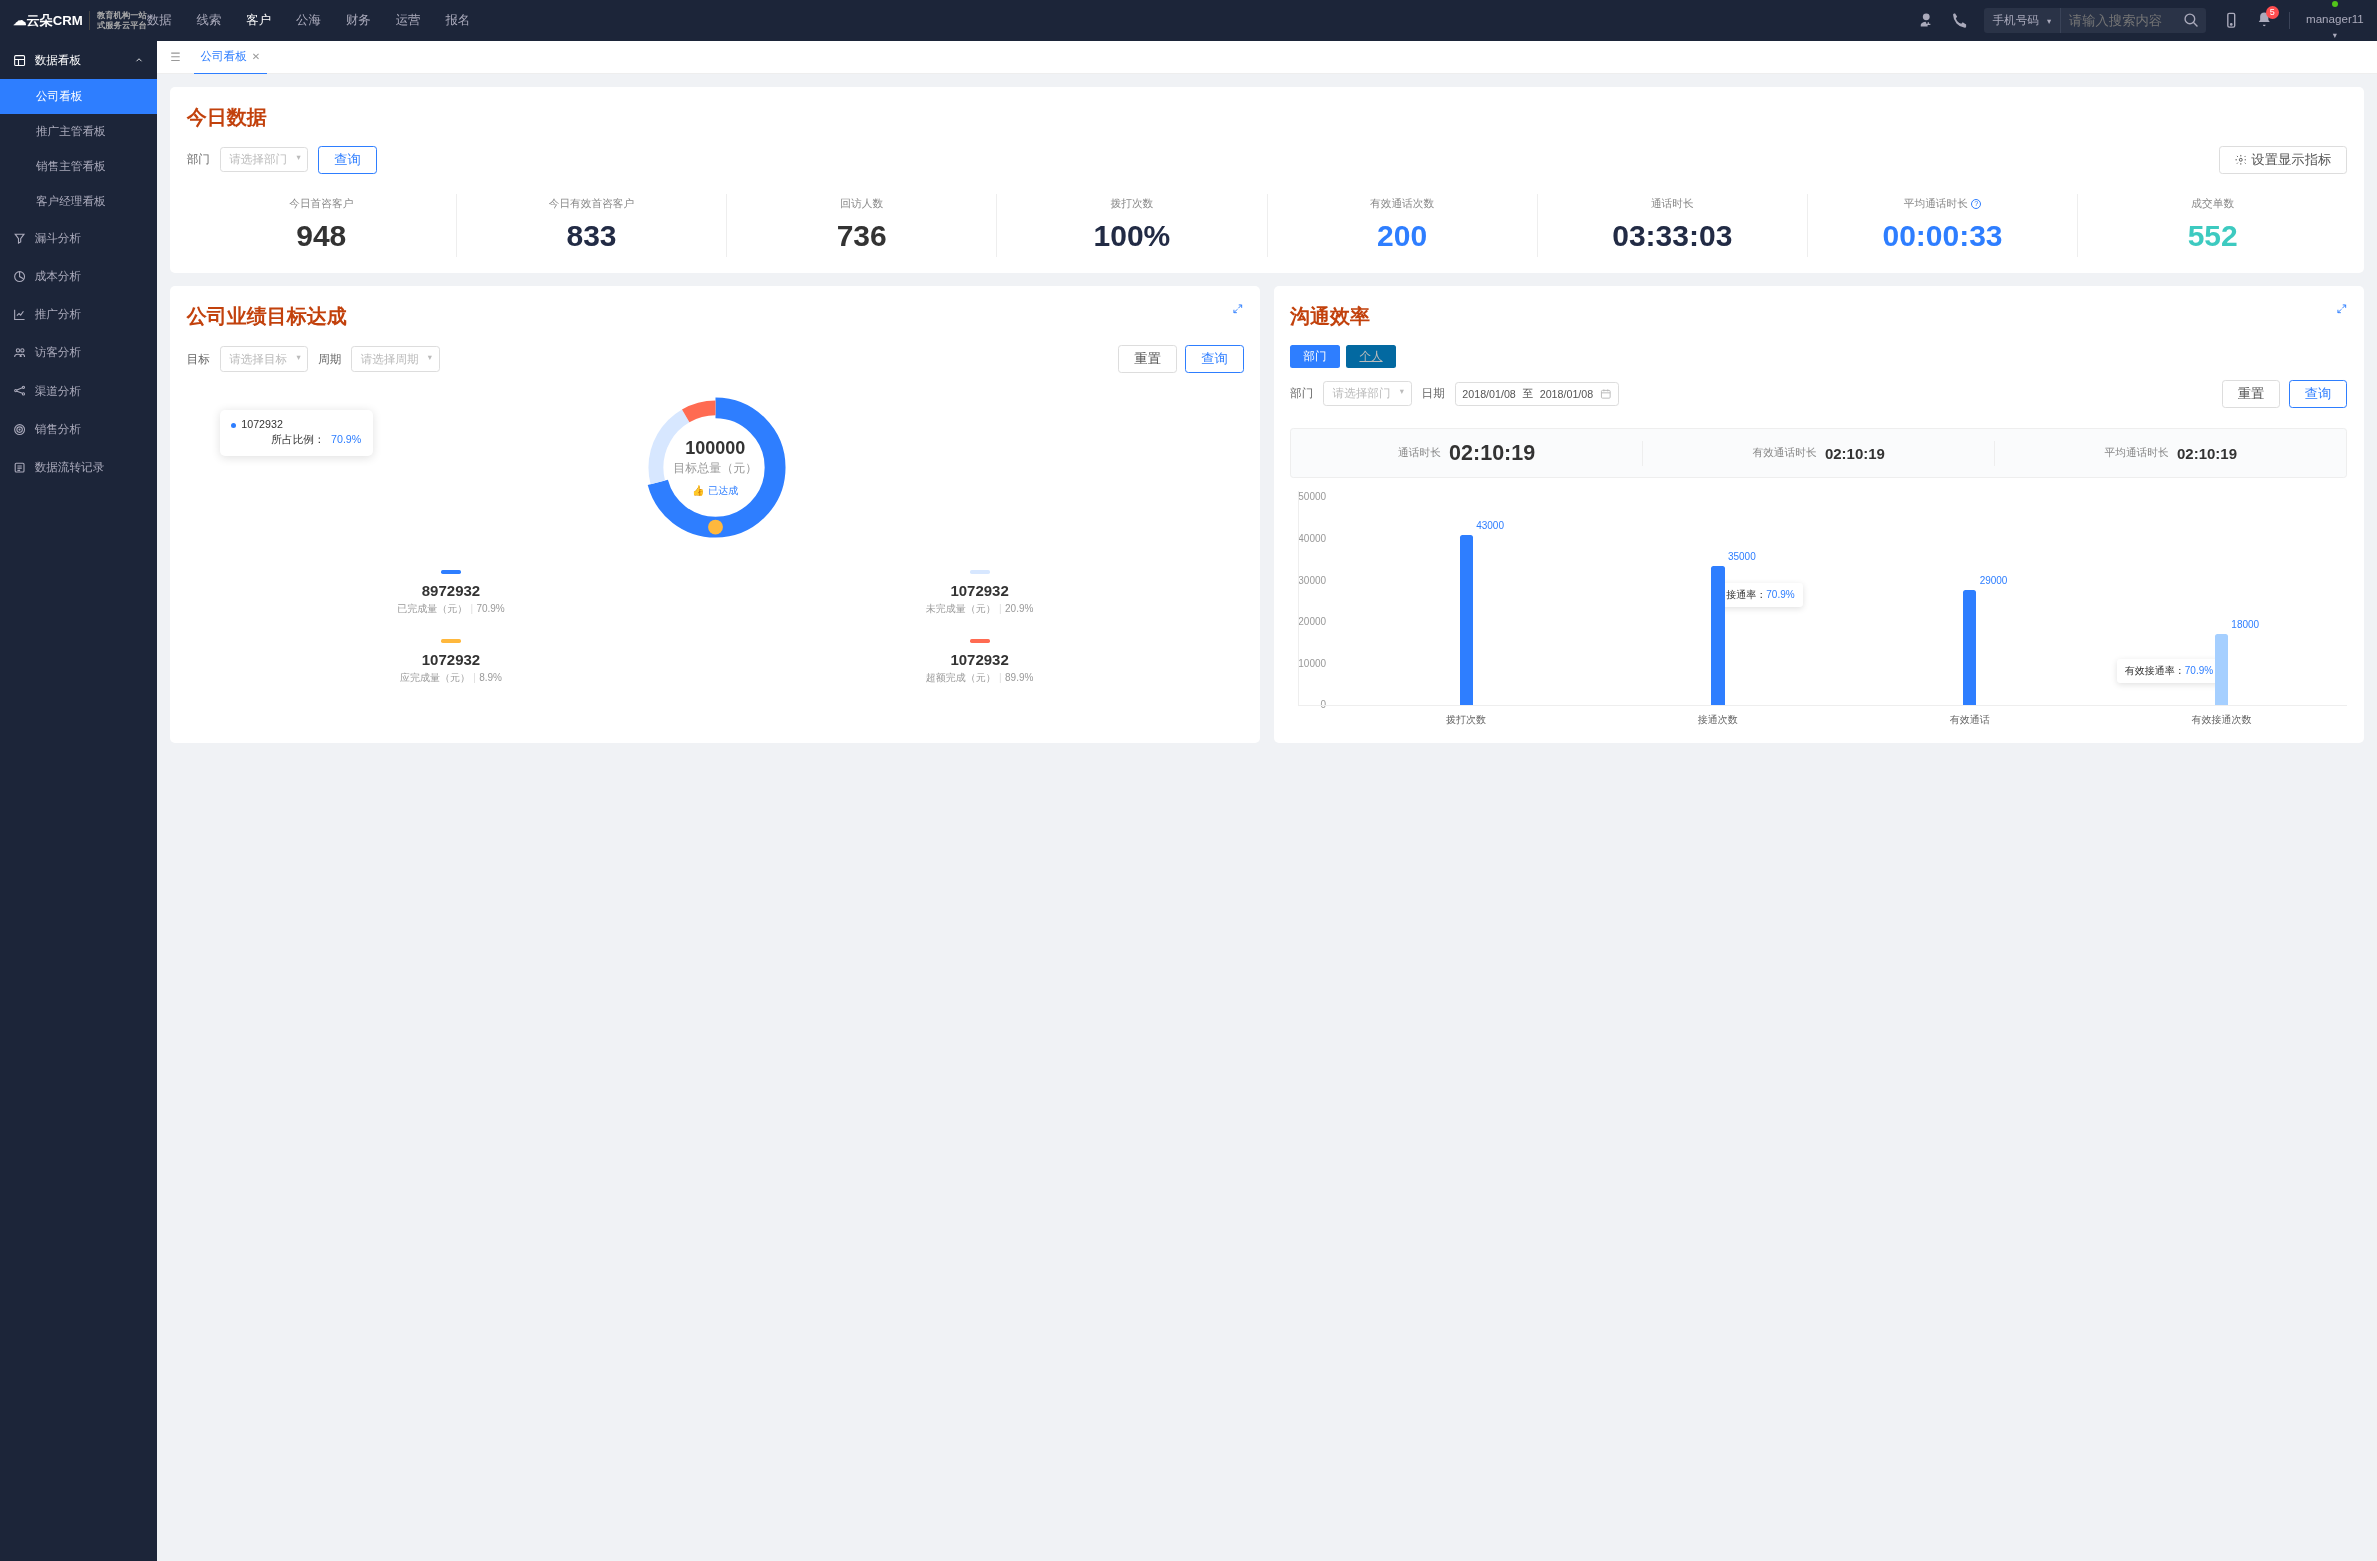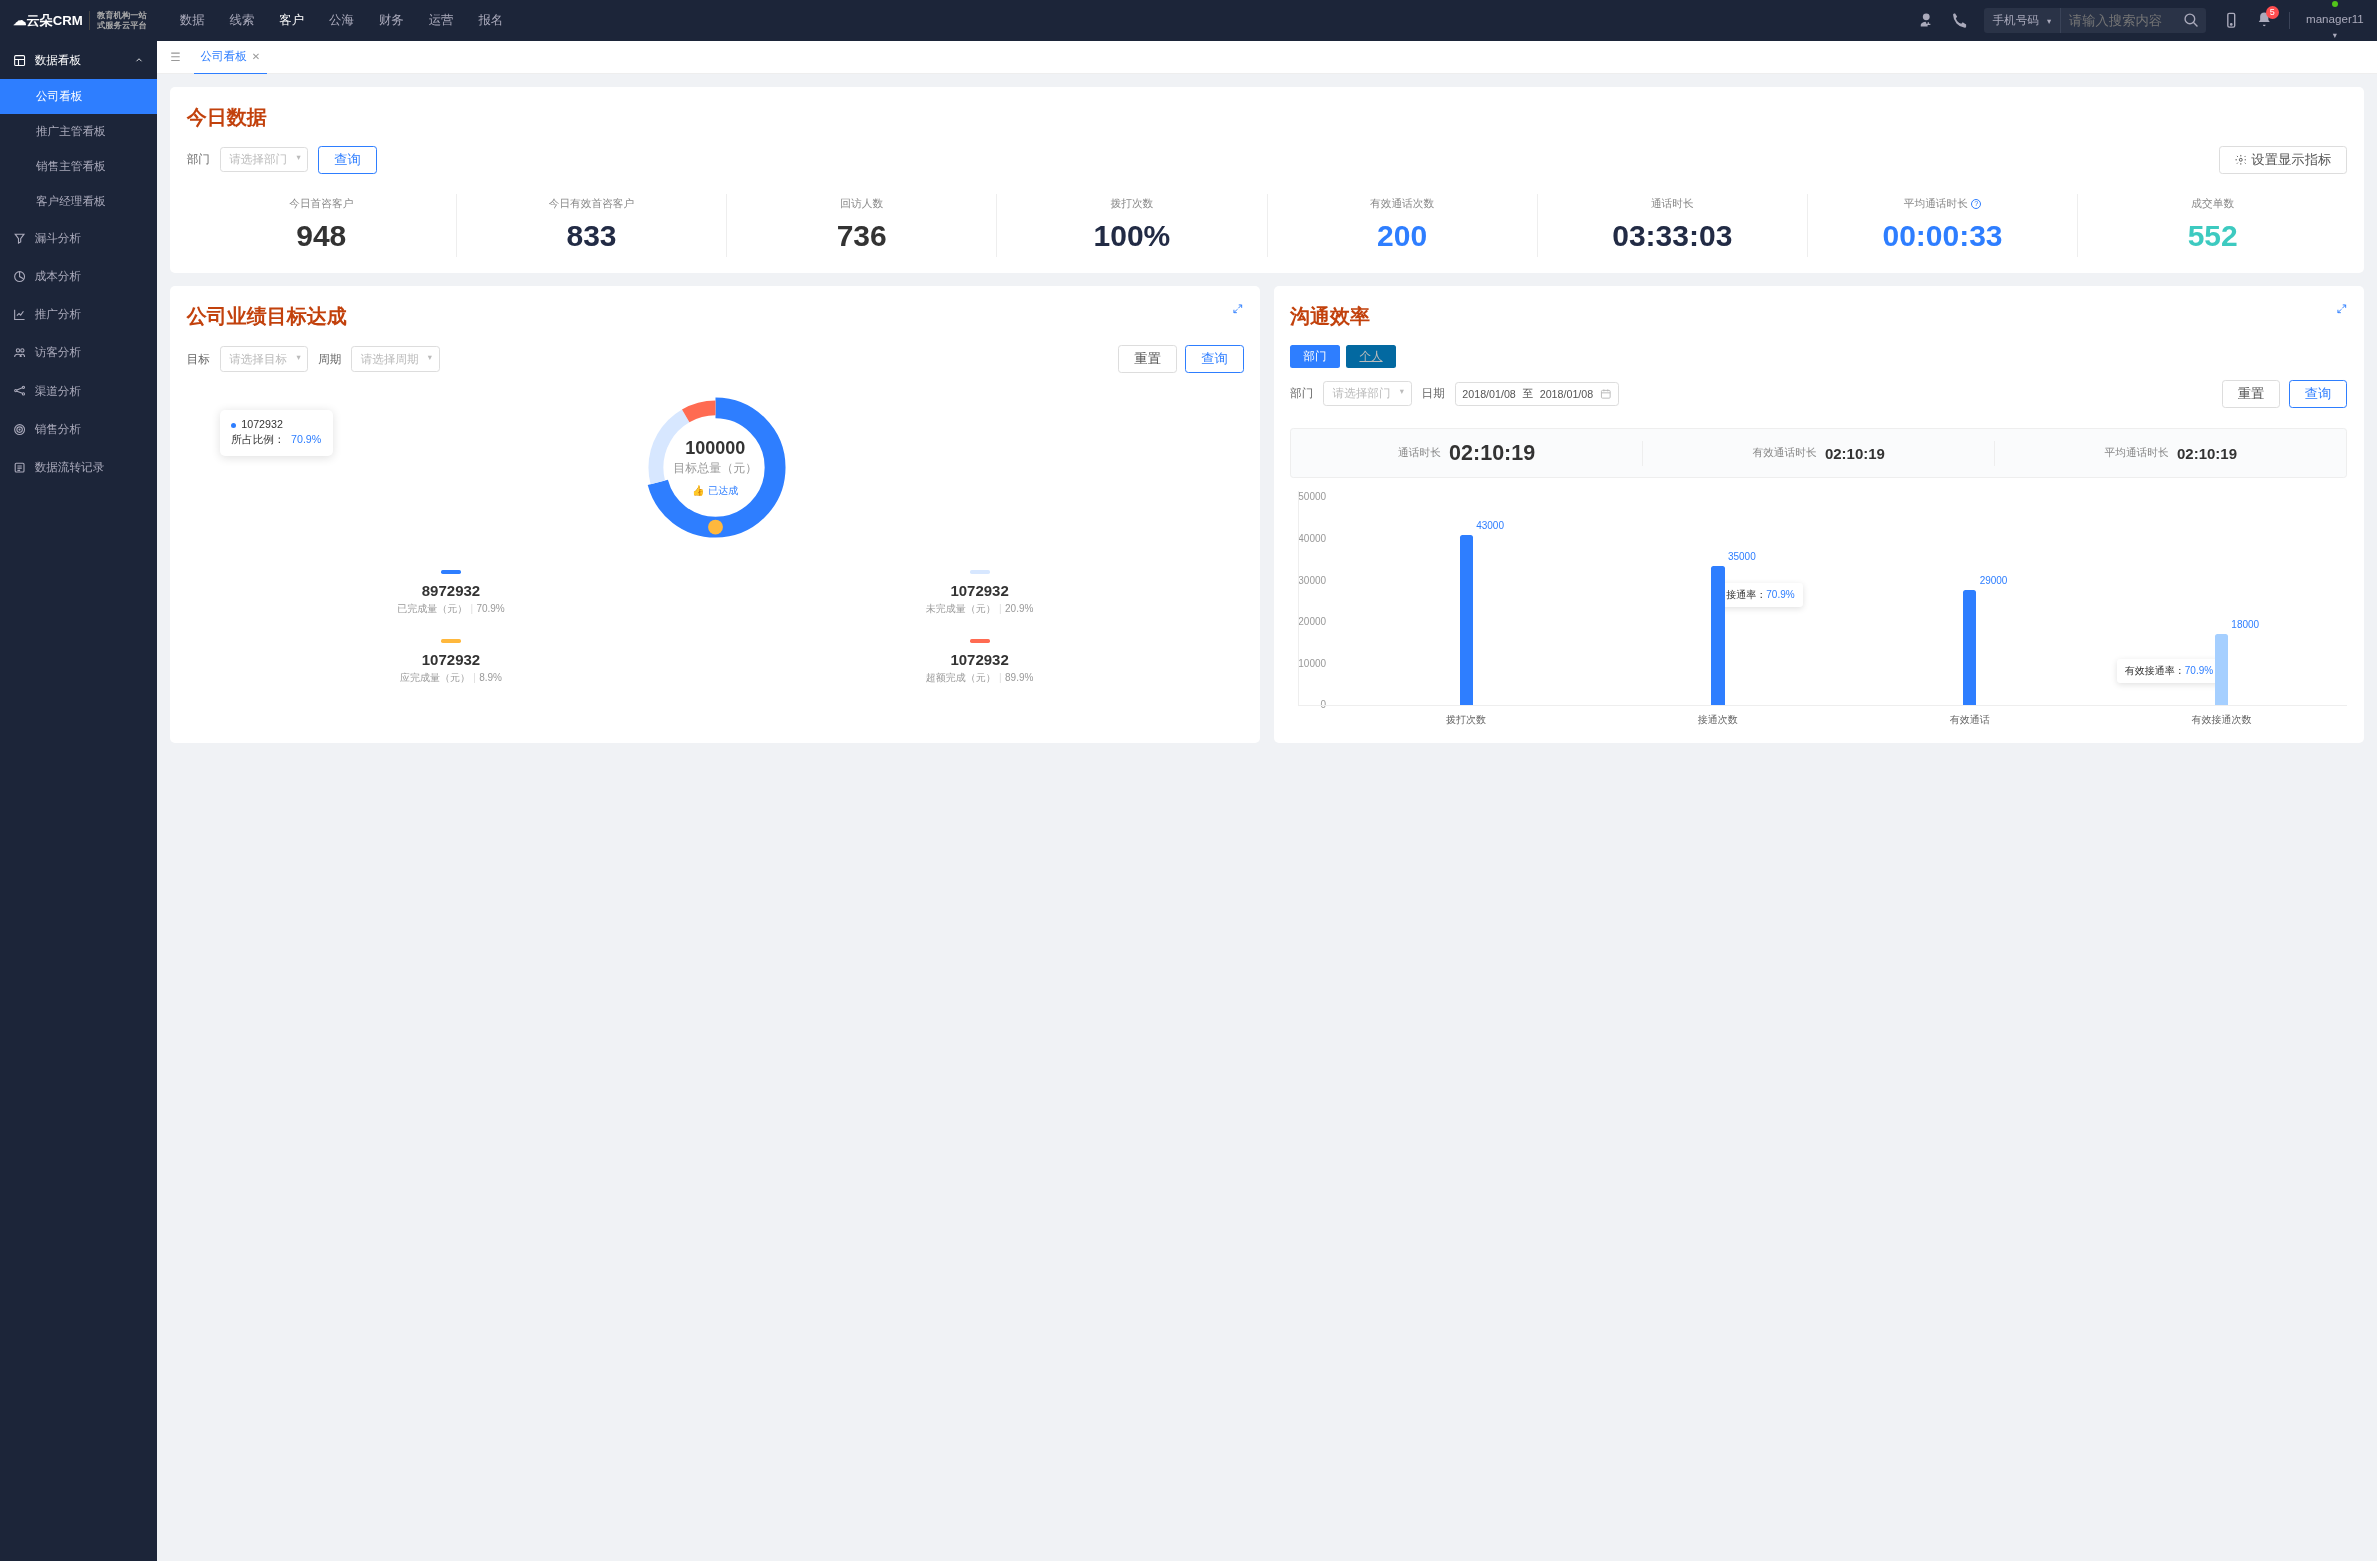--- a/index.html
+++ b/index.html
@@ -3,21 +3,21 @@
   <meta charset="utf-8">
   <style>
     * { margin: 0; padding: 0; box-sizing: border-box; }
     body { font-family: -apple-system, "PingFang SC", "Microsoft YaHei", sans-serif; background: #f0f2f5; color: #333; font-size: 11.6px; }
     
     
     .header { height: 41px; background: #1c2539; display: flex; align-items: center; padding: 0 13.2px; color: #fff; }
     .logo { display: flex; align-items: center; font-weight: bold; font-size: 13.2px; }
     .logo-text { color: #fff; }
     .logo-sub { font-size: 8.3px; margin-left: 6.6px; color: #aaa; border-left: 0.8px solid #444; padding-left: 6.6px; line-height: 1.2; }
-    .nav { display: flex; margin-left: 33px; gap: 25px; }
+    .nav { display: flex; gap: 25px; }
     .nav-item { color: #aab; cursor: pointer; font-size: 12.4px; }
     .nav-item.active { color: #fff; font-weight: 500; }
     .header-right { margin-left: auto; display: flex; align-items: center; gap: 16.5px; }
     .icon-btn { width: 16.5px; height: 16.5px; color: #aab; cursor: pointer; }
     .search-box { display: flex; align-items: center; background: #2a3347; border-radius: 3.3px; }
     .search-select { background: transparent; border: none; color: #aab; padding: 5px 8.3px; border-right: 0.8px solid #3a4358; }
     .search-input { background: transparent; border: none; color: #e5e5e5; padding: 5px 8.3px; width: 116px; outline: none; }
     .badge-wrap { position: relative; }
     .badge { position: absolute; top: -5px; right: -6.6px; background: #ff4d4f; color: #fff; border-radius: 6.6px; padding: 0 4.1px; font-size: 9px; line-height: 12.4px; }
     .user { display: flex; align-items: center; gap: 5px; color: #aab; flex-direction: column; }
@@ -71,21 +71,21 @@
     
     
     .donut-wrap { position: relative; display: flex; justify-content: center; margin: 16.5px 0; }
     .donut { width: 149px; height: 149px; }
     .donut-center { position: absolute; top: 50%; left: 50%; transform: translate(-50%, -50%); text-align: center; }
     .donut-center-value { font-size: 18px; font-weight: 600; }
     .donut-center-label { font-size: 12px; color: #999; margin-top: 1.7px; }
     .donut-center-status { color: #2e7eff; font-size: 10px; margin-top: 6.6px; display: flex; align-items: center; justify-content: center; gap: 3.3px; }
     .tooltip { position: absolute; left: 33px; top: 16.5px; background: #fff; box-shadow: 0 1.7px 10px rgba(0,0,0,0.12); border-radius: 5px; padding: 8.3px 11.6px; font-size: 10.7px; }
     .tooltip-dot { width: 5px; height: 5px; background: #2e7eff; border-radius: 50%; display: inline-block; margin-right: 5px; }
-    .tooltip-row2 { margin-top: 3.3px; }
+    .tooltip-row2 { margin-top: 3.3px; margin-left: 40px; }
     .tooltip-pct { color: #2e7eff; margin-left: 3.3px; }
     
     .donut-stats { display: flex; flex-wrap: wrap; }
     .dstat { width: 50%; text-align: center; padding: 11.6px 0; }
     .dstat-bar { width: 20px; height: 3.3px; border-radius: 1.7px; margin: 0 auto 8.3px; }
     .dstat-value { font-size: 15px; font-weight: 600; }
     .dstat-label { font-size: 10px; color: #999; margin-top: 3.3px; }
     .dstat-label .sep { margin: 0 3.3px; color: #ddd; }
     
     

